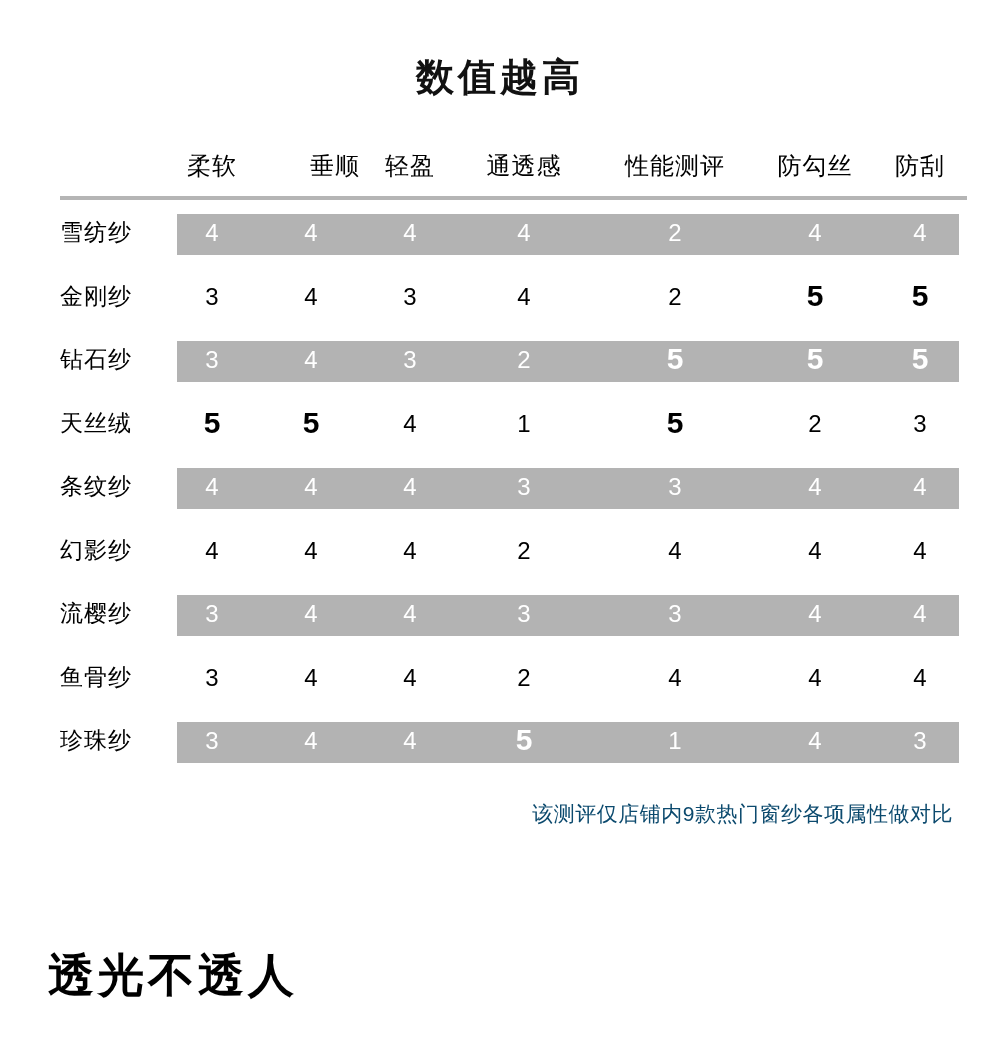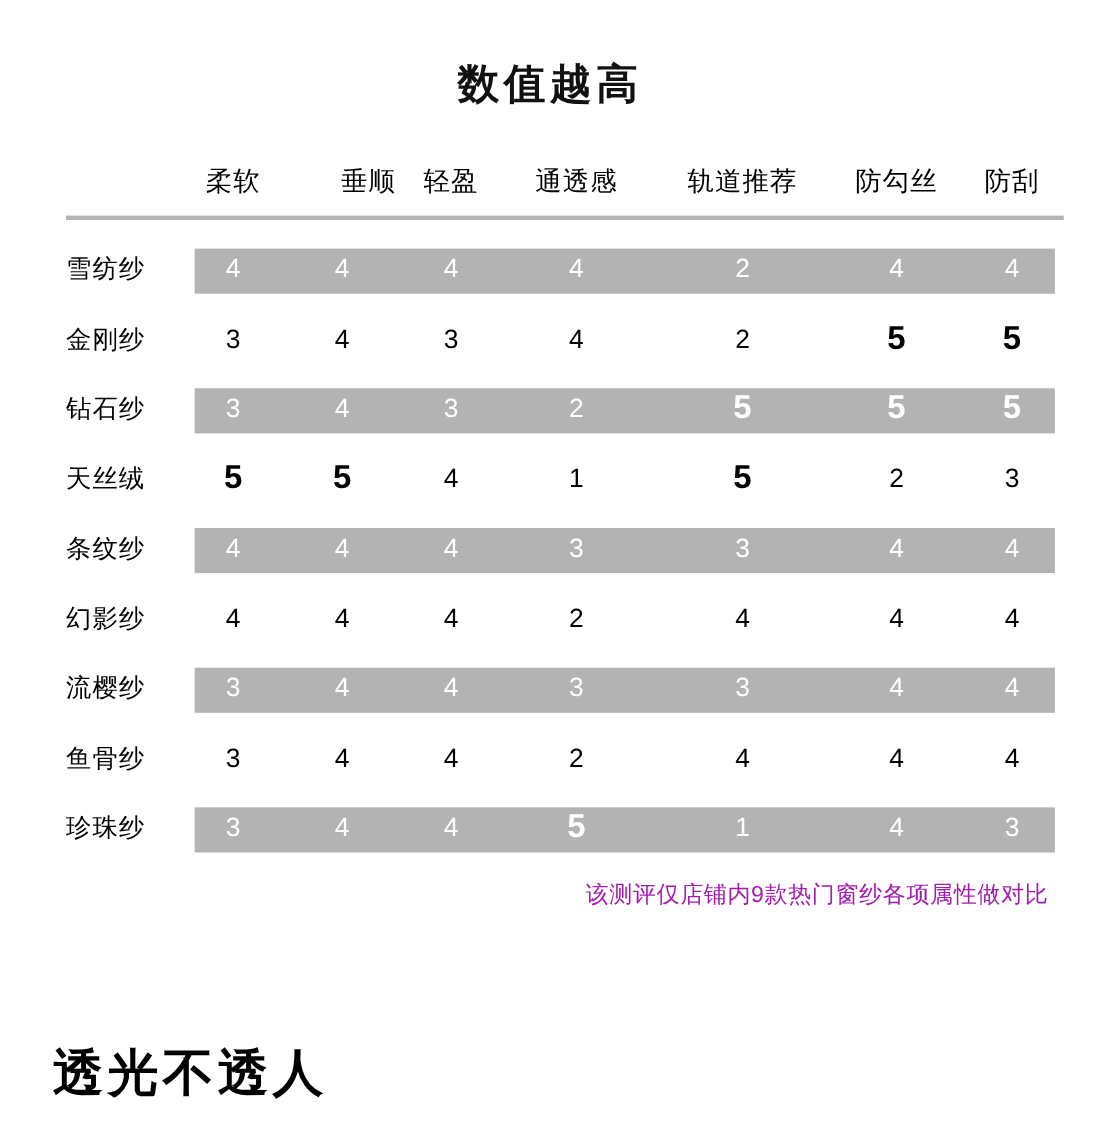--- a/index.html
+++ b/index.html
@@ -56,21 +56,21 @@
     transform: translateX(-50%);
     font-size: 24px;
     line-height: 1;
     letter-spacing: 1px;
     white-space: nowrap;
     color: #000000;
   }
 
   .table-body {
     position: relative;
-    margin-top: 20px;
+    margin-top: 8px;
   }
 
   .row {
     position: relative;
     height: 63.5px;
   }
   .row-band {
     position: absolute;
     left: 165px;
     top: 10px;
@@ -109,21 +109,21 @@
   
   .footnotes {
     position: absolute;
     top: 795px;
     left: 0;
     width: 953px;
     text-align: right;
     font-size: 21px;
     line-height: 38px;
     letter-spacing: 0.5px;
-    color: #a21caf;
+    color: #0c4a6e;
   }
   .footnotes div { display: block; }
 
   
   .section-foot {
     position: absolute;
     left: 48px;
     top: 952px;
     width: 500px;
     height: 90px;
@@ -156,21 +156,21 @@
 
 <div class="page-title">数值越高</div>
 
 <div class="perf-table">
   <div class="table-header">
     <div class="header-rule"></div>
   <div class="col-head" style="left: 200px;">柔软</div>
       <div class="col-head" style="left: 299px; margin-left: 24px;">垂顺</div>
       <div class="col-head" style="left: 398px;">轻盈</div>
       <div class="col-head" style="left: 512px;">通透感</div>
-      <div class="col-head" style="left: 663px;">轨道推荐</div>
+      <div class="col-head" style="left: 663px;">性能测评</div>
       <div class="col-head" style="left: 803px;">防勾丝</div>
       <div class="col-head" style="left: 908px;">防刮</div>
     </div>
   <div class="table-body">
       <div class="row shaded">
         <div class="row-band"></div>
         <div class="row-label">雪纺纱</div>
         <div class="cell" style="left: 200px;">4</div>
         <div class="cell" style="left: 299px;">4</div>
         <div class="cell" style="left: 398px;">4</div>

